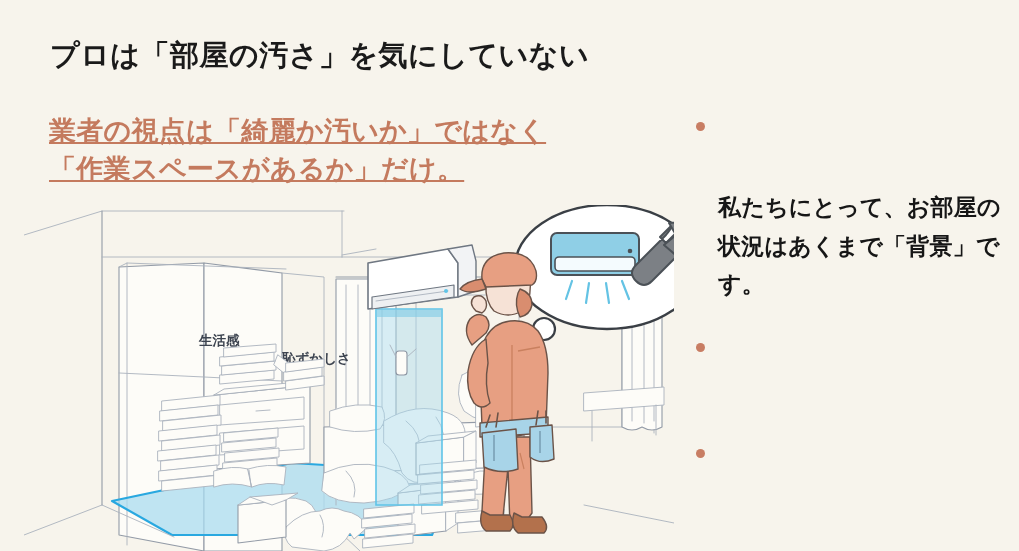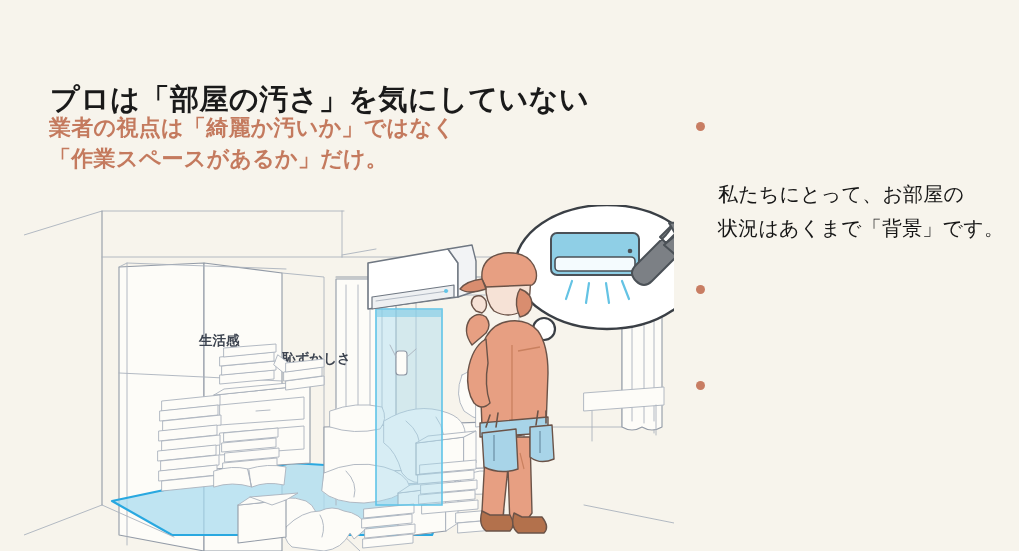--- a/index.html
+++ b/index.html
@@ -24,47 +24,47 @@
   
   .title {
     position: absolute;
     left: 50px;
     top: 36px;
     font-size: 29px;
     font-weight: bold;
     color: #1a1a1a;
     letter-spacing: 0.5px;
     white-space: nowrap;
-    margin-top: 44px;
   }
   .subtitle {
     position: absolute;
     left: 49px;
     top: 112px;
-    font-size: 22px;
+    font-size: 27px;
     font-weight: bold;
     color: #c47a5e;
     line-height: 1.42;
     letter-spacing: 0.3px;
     white-space: pre-line;
+    text-decoration: underline;
   }
 
   
   .bullets {
     position: absolute;
     left: 694px;
     top: 112px;
     width: 318px;
   }
   .bullet-item {
     position: relative;
     padding-left: 24px;
     margin-bottom: 30px;
-    font-size: 20px;
-    font-weight: normal;
+    font-size: 23px;
+    font-weight: bold;
     color: #161616;
     line-height: 1.66;
     letter-spacing: 0.2px;
     white-space: pre-line;
   }
   .bullet-item:last-child { margin-bottom: 0; }
   .bullet-dot {
     position: absolute;
     left: 2px;
     top: 10px;

